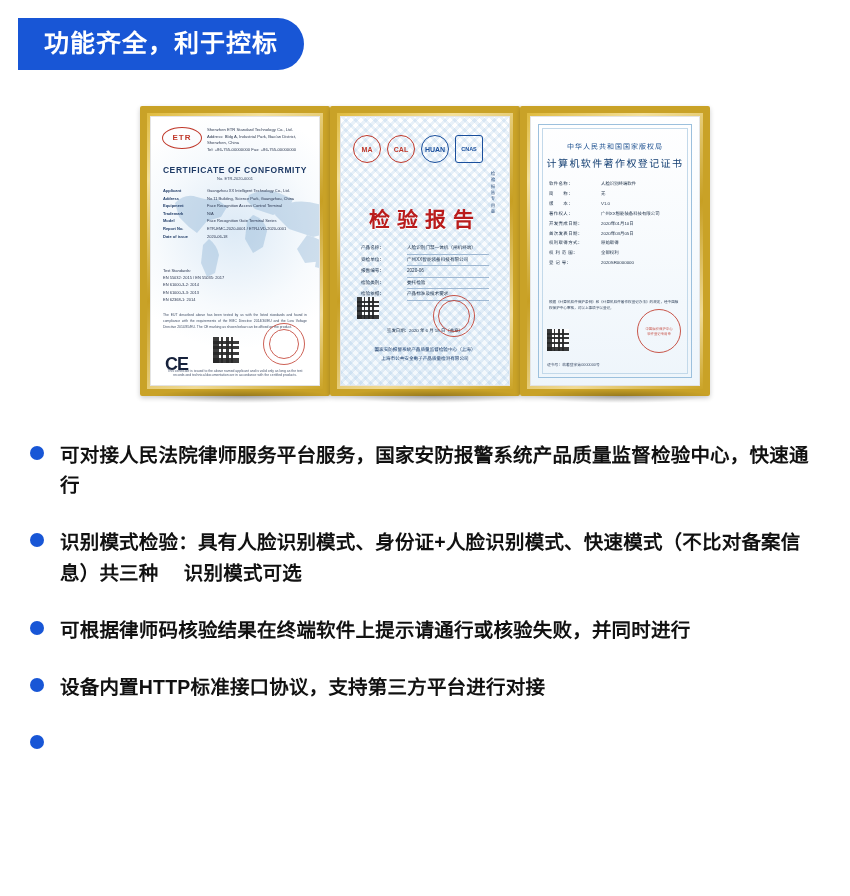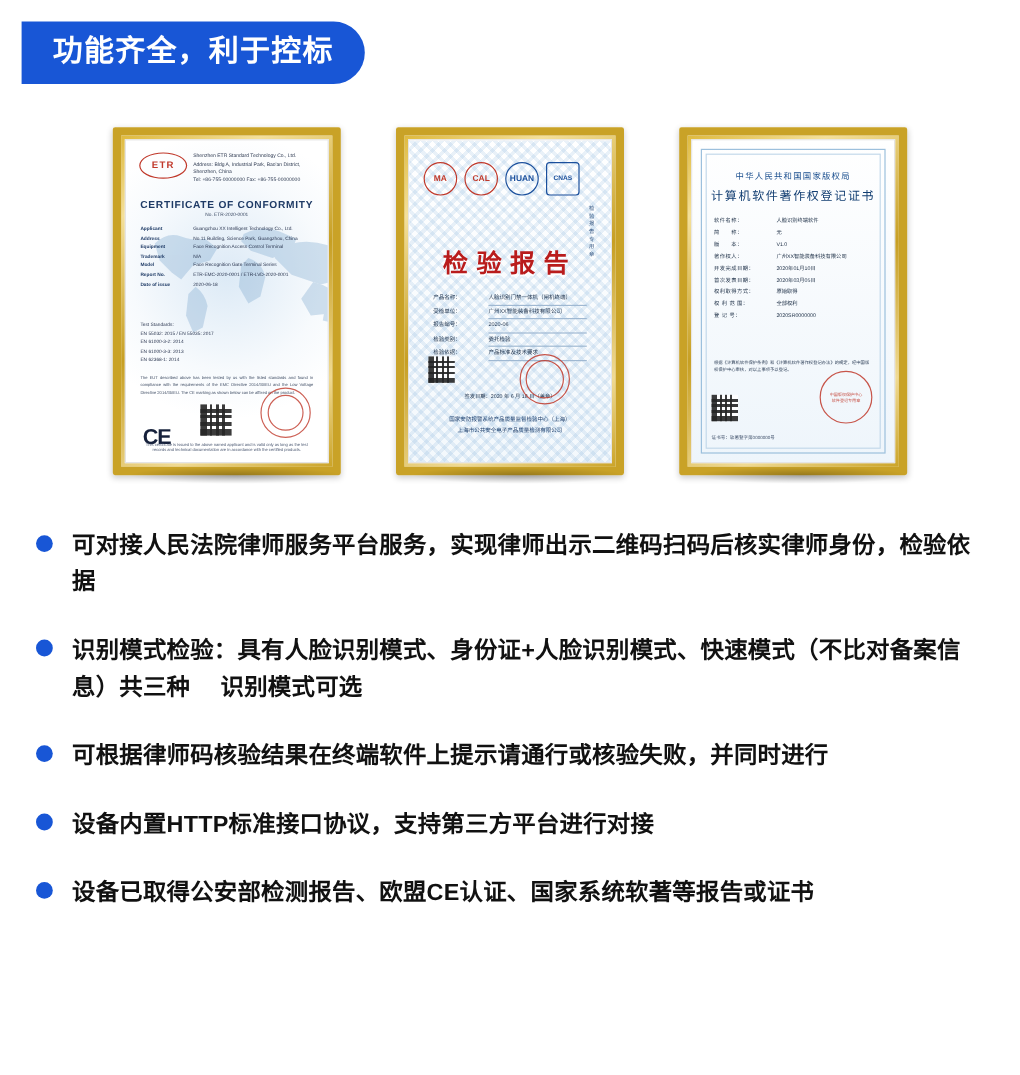--- a/index.html
+++ b/index.html
@@ -29,21 +29,20 @@
     letter-spacing: 1px;
     padding: 13px 26px 14px 26px;
     border-radius: 0 26px 26px 0;
     line-height: 1;
   }
 
   
   .certs {
     display: flex;
     justify-content: center;
-    gap: 46px;
     margin-top: 36px;
     align-items: flex-end;
   }
   .cert-frame {
     width: 190px;
     height: 290px;
     border: 7px solid #c9a227;
     border-radius: 2px;
     background: linear-gradient(150deg, #dfba3e 0%, #f4e09a 18%, #c79f23 50%, #f0da93 80%, #cba428 100%);
     padding: 3px;
@@ -599,31 +598,30 @@
       <div class="c3-num">证书号：软著登字第0000000号</div>
     </div>
     <div class="cert-shadow"></div>
   </div>
 
 </div>
 
 <div class="bullets">
   <div class="bullet">
     <span class="dot"></span>
-    <span class="btext">可对接人民法院律师服务平台服务，实现律师出示二维码扫码后核实律师身份，检验依据</span>
+    <span class="btext">可对接人民法院律师服务平台服务，国家安防报警系统产品质量监督检验中心，快速通行</span>
   </div>
   <div class="bullet">
     <span class="dot"></span>
     <span class="btext">识别模式检验：具有人脸识别模式、身份证+人脸识别模式、快速模式（不比对备案信息）共三种　 识别模式可选</span>
   </div>
   <div class="bullet">
     <span class="dot"></span>
     <span class="btext">可根据律师码核验结果在终端软件上提示请通行或核验失败，并同时进行</span>
   </div>
   <div class="bullet">
     <span class="dot"></span>
     <span class="btext">设备内置HTTP标准接口协议，支持第三方平台进行对接</span>
   </div>
   <div class="bullet">
     <span class="dot"></span>
-    <span class="btext">设备已取得公安部检测报告、欧盟CE认证、国家系统软著等报告或证书</span>
   </div>
 </div>
 
 </body></html>

